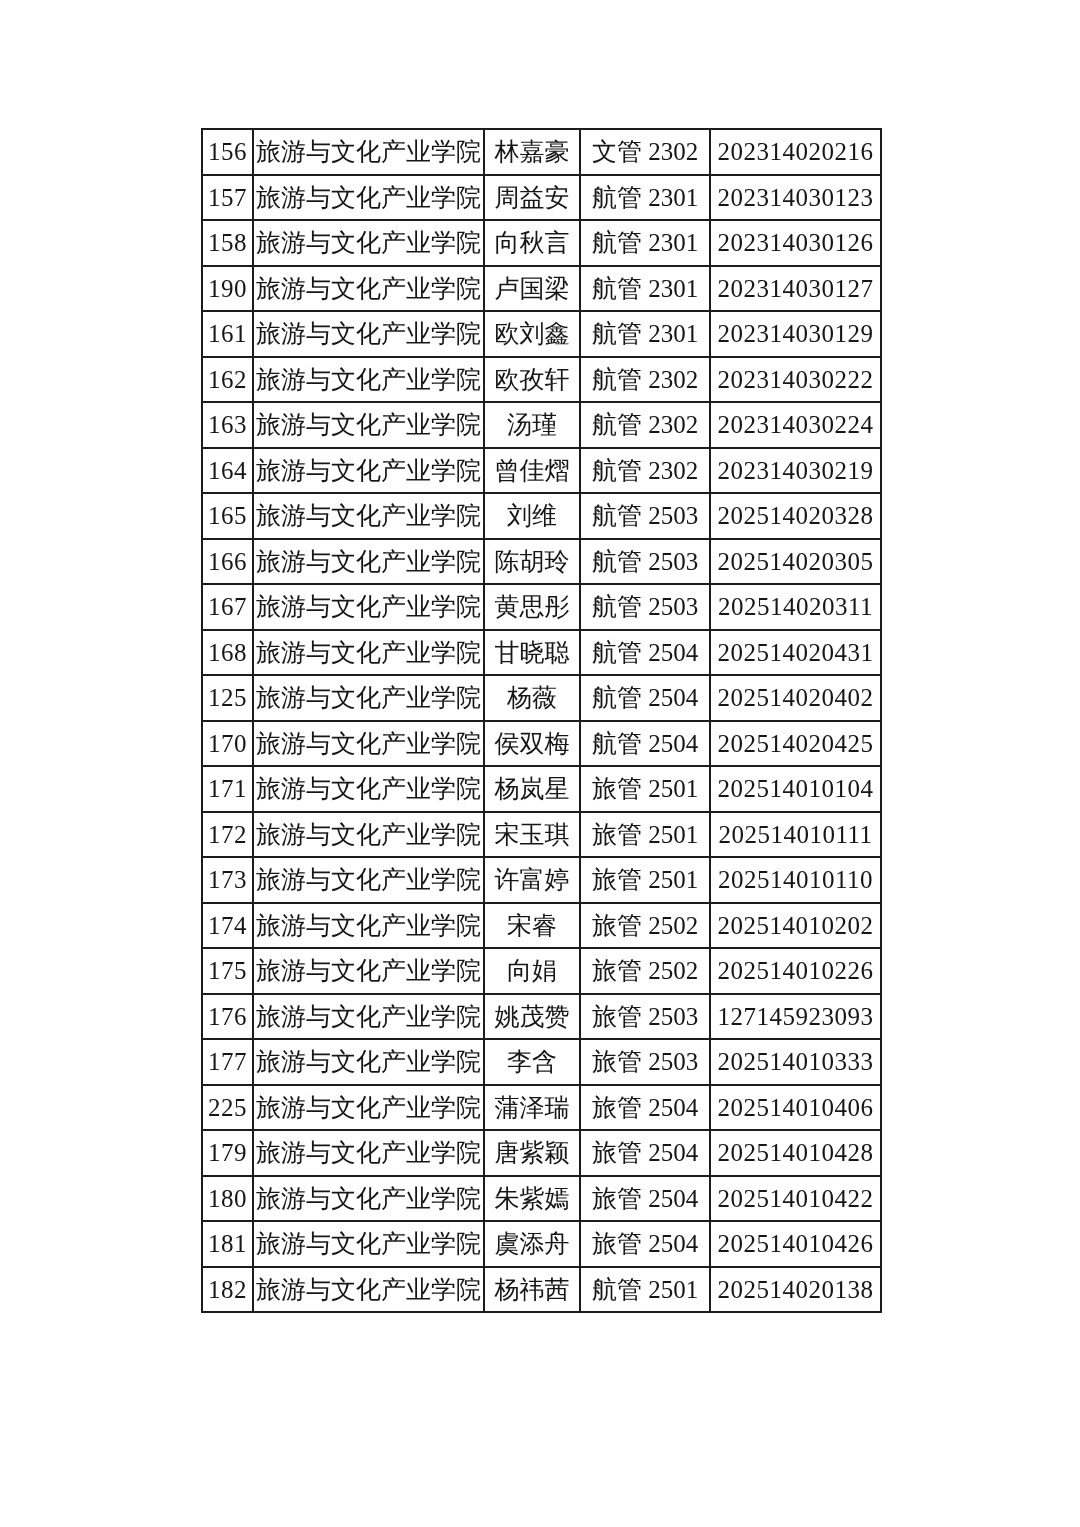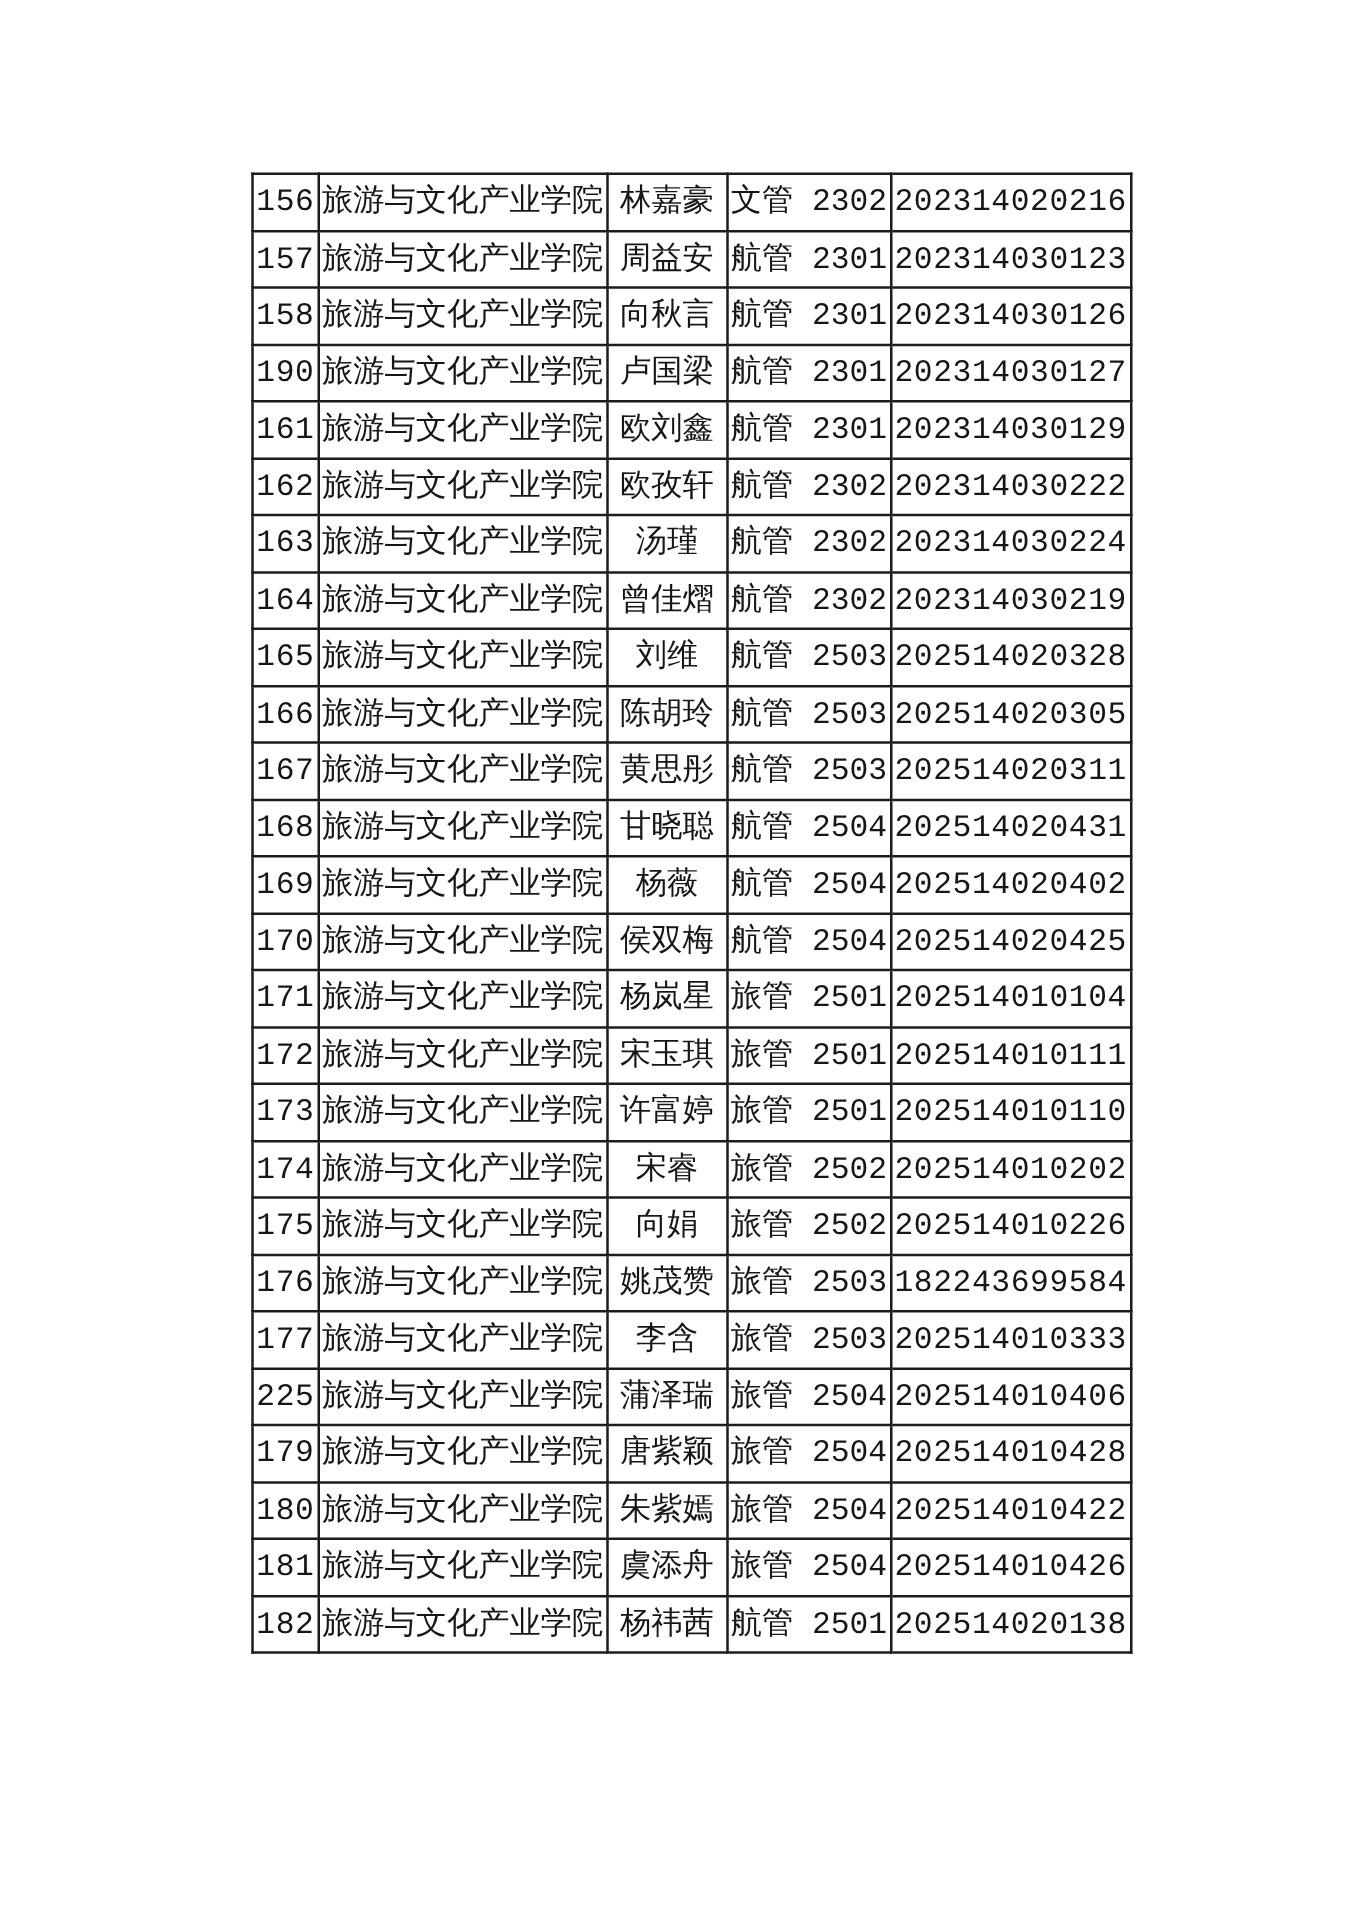--- a/index.html
+++ b/index.html
@@ -11,24 +11,23 @@
     position: relative;
     width: 1080px;
     height: 1527px;
     background: #ffffff;
     font-family: "Liberation Serif", "DejaVu Serif", serif;
     color: #141414;
   }
   table.roster {
     position: absolute;
     left: 201px;
-    top: 138px;
+    top: 128px;
     border-collapse: collapse;
     table-layout: fixed;
-    font-family: Liberation Mono, monospace;
   }
   table.roster td {
     border: 2px solid #1c1c1c;
     height: 43.5px;
     padding: 0 2px;
     text-align: center;
     vertical-align: middle;
     font-size: 25px;
     line-height: 1;
     white-space: nowrap;
@@ -134,21 +133,21 @@
           <td class="cell-student-id">202514020311</td>
         </tr>
         <tr>
           <td class="cell-number">168</td>
           <td class="cell-college">旅游与文化产业学院</td>
           <td class="cell-name">甘晓聪</td>
           <td class="cell-class">航管 2504</td>
           <td class="cell-student-id">202514020431</td>
         </tr>
         <tr>
-          <td class="cell-number">169</td>
+          <td class="cell-number">125</td>
           <td class="cell-college">旅游与文化产业学院</td>
           <td class="cell-name">杨薇</td>
           <td class="cell-class">航管 2504</td>
           <td class="cell-student-id">202514020402</td>
         </tr>
         <tr>
           <td class="cell-number">170</td>
           <td class="cell-college">旅游与文化产业学院</td>
           <td class="cell-name">侯双梅</td>
           <td class="cell-class">航管 2504</td>
@@ -187,21 +186,21 @@
           <td class="cell-college">旅游与文化产业学院</td>
           <td class="cell-name">向娟</td>
           <td class="cell-class">旅管 2502</td>
           <td class="cell-student-id">202514010226</td>
         </tr>
         <tr>
           <td class="cell-number">176</td>
           <td class="cell-college">旅游与文化产业学院</td>
           <td class="cell-name">姚茂赞</td>
           <td class="cell-class">旅管 2503</td>
-          <td class="cell-student-id">182243699584</td>
+          <td class="cell-student-id">127145923093</td>
         </tr>
         <tr>
           <td class="cell-number">177</td>
           <td class="cell-college">旅游与文化产业学院</td>
           <td class="cell-name">李含</td>
           <td class="cell-class">旅管 2503</td>
           <td class="cell-student-id">202514010333</td>
         </tr>
         <tr>
           <td class="cell-number">225</td>

